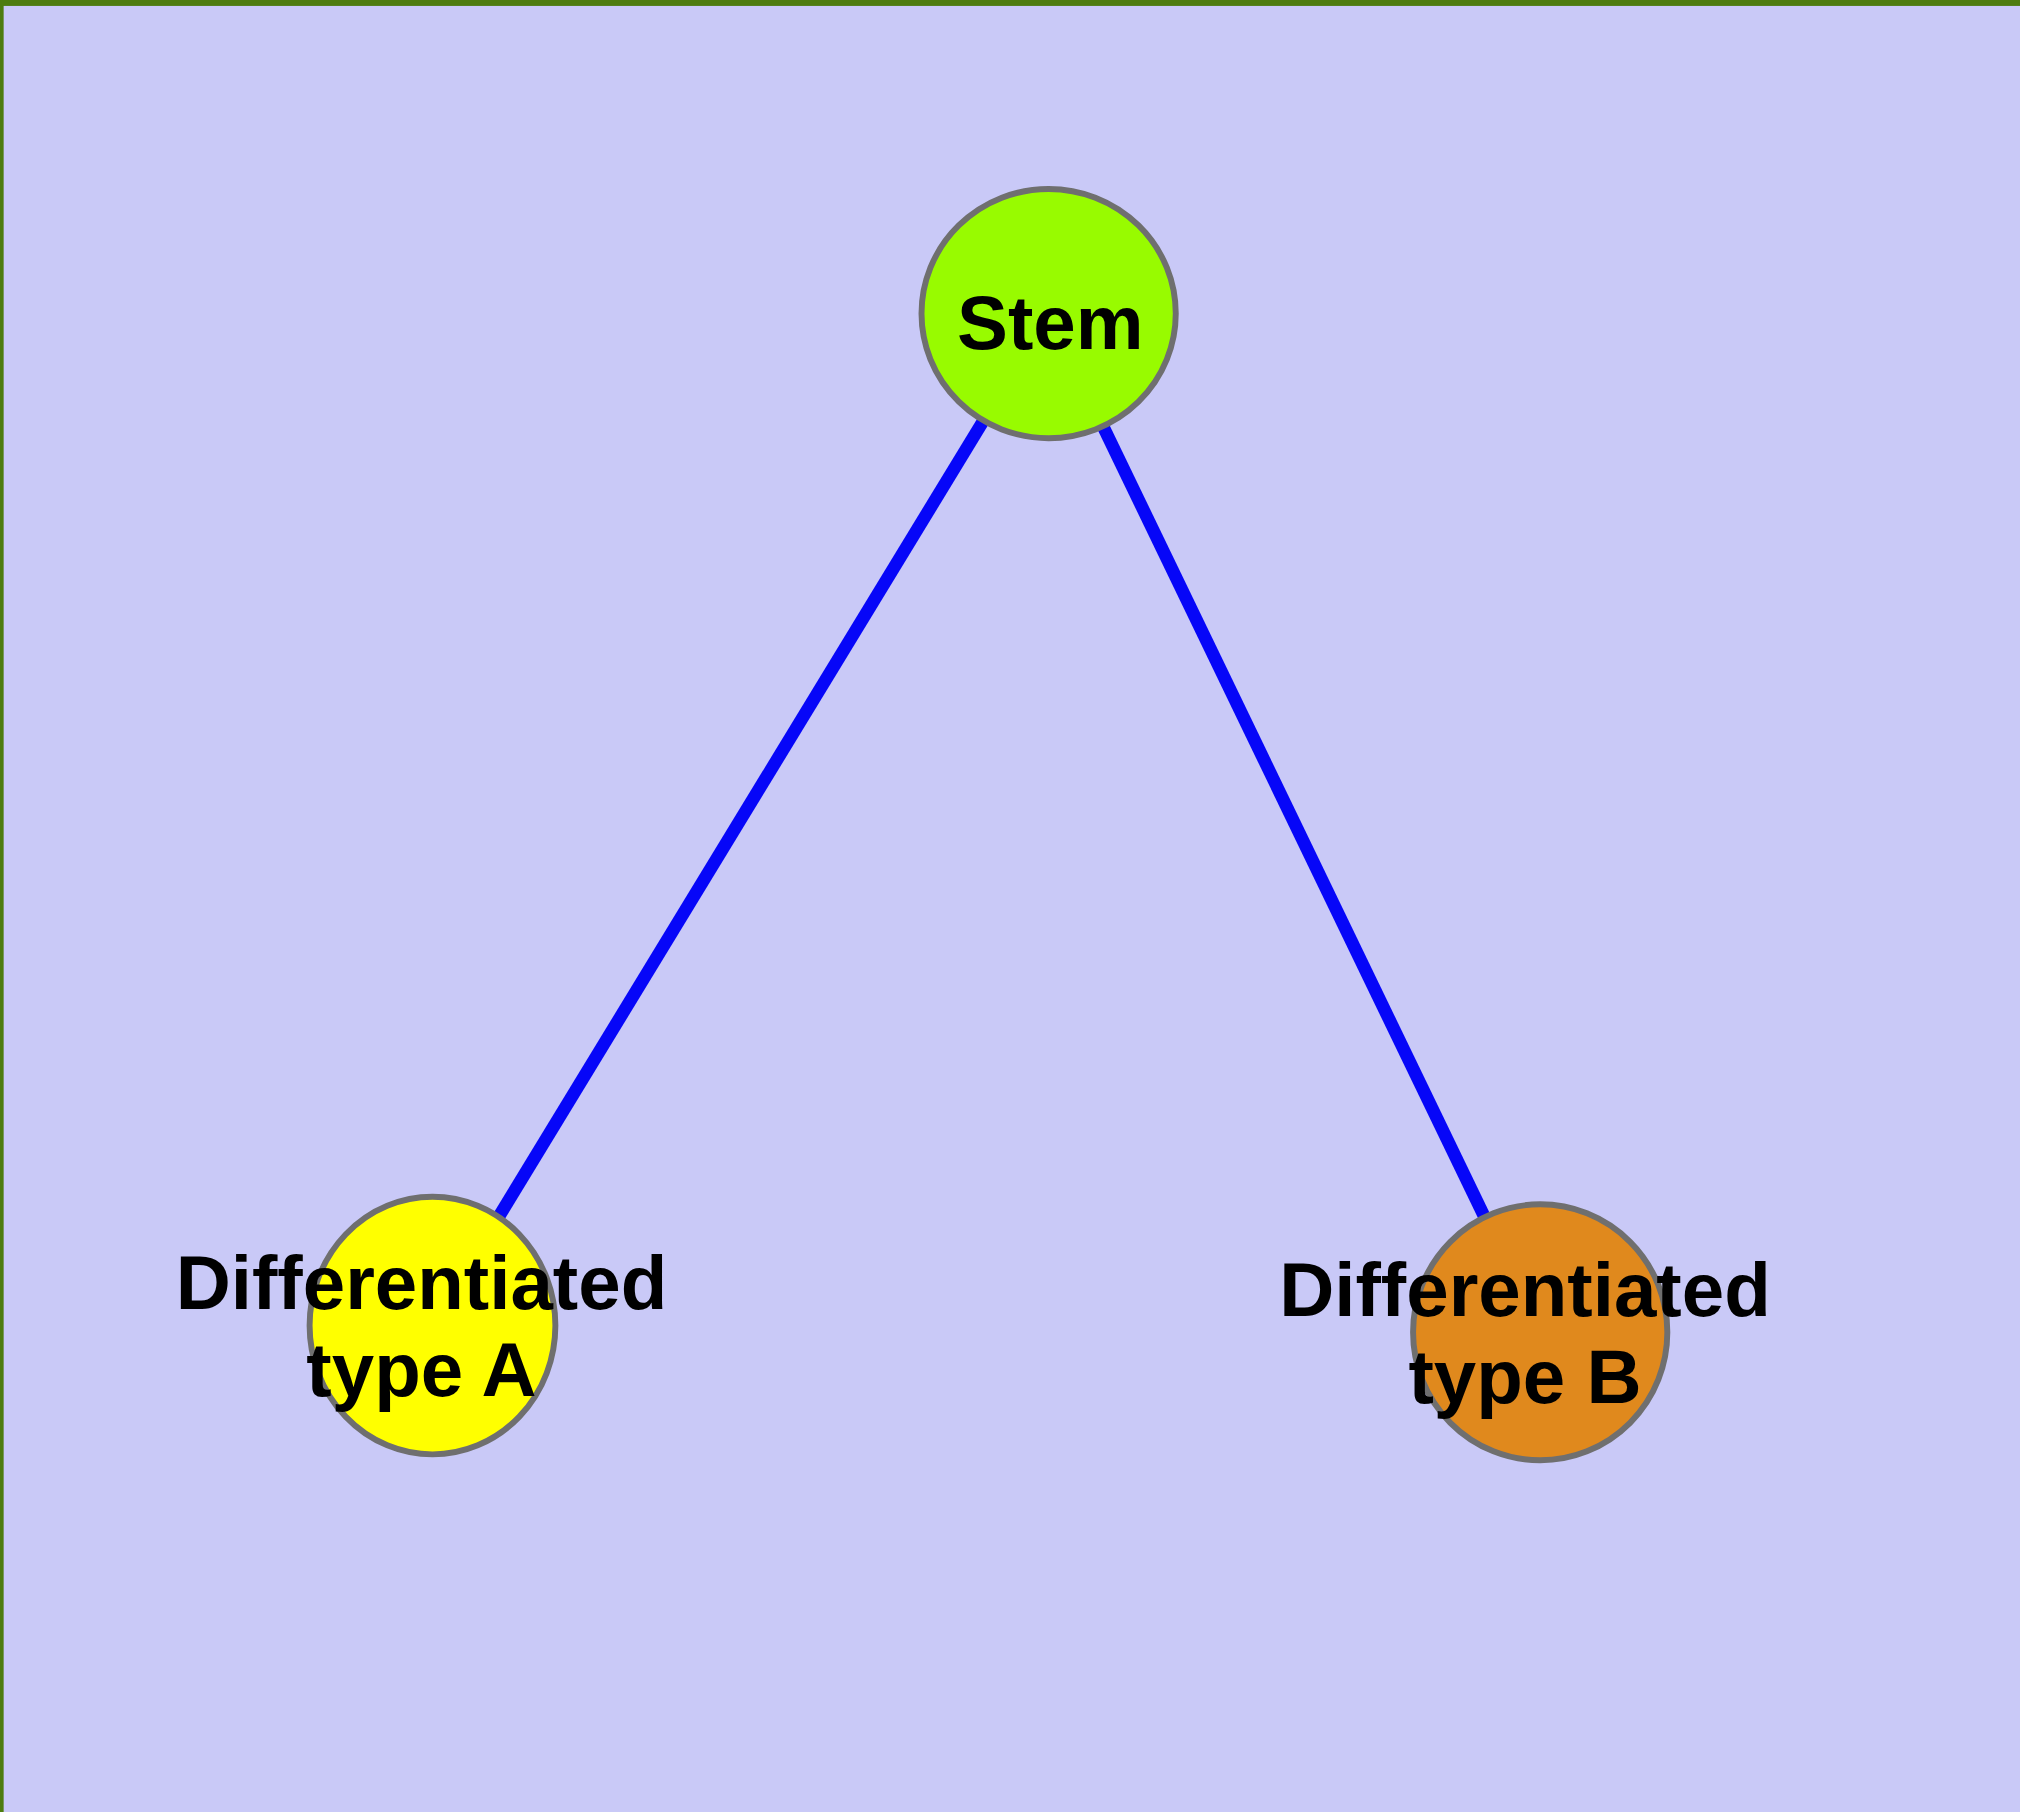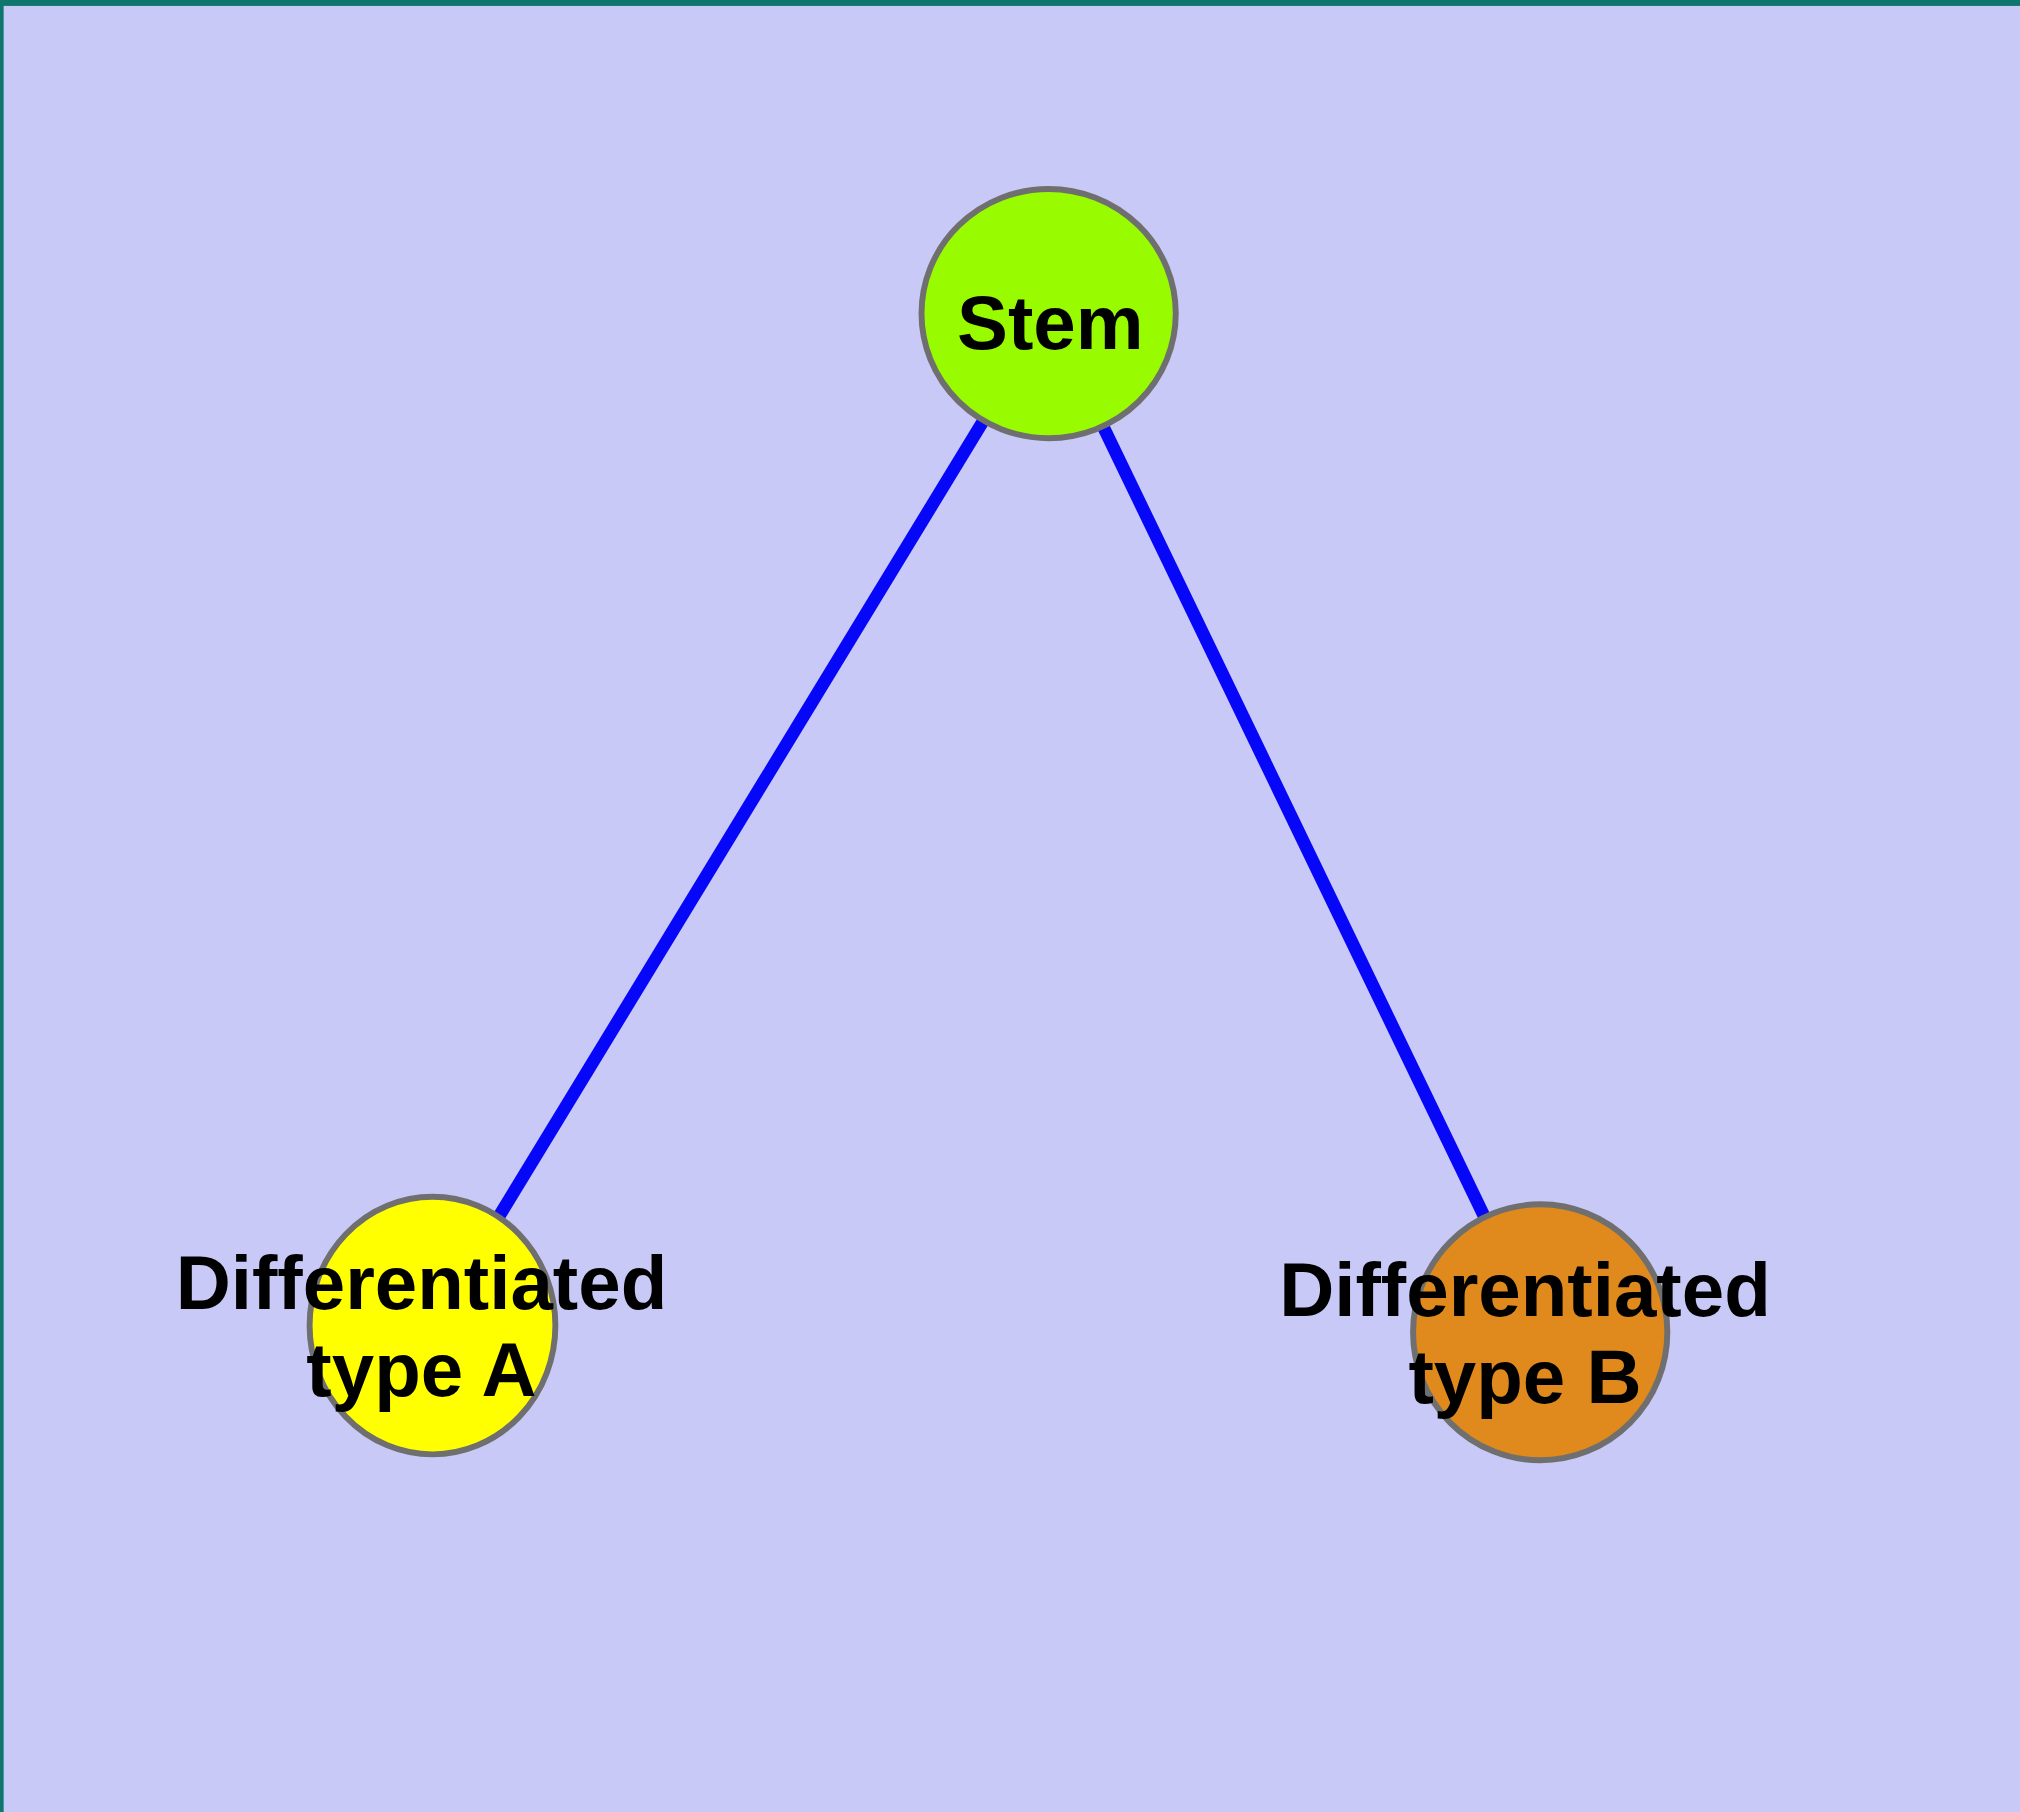--- a/index.html
+++ b/index.html
@@ -7,21 +7,21 @@
     padding: 0;
     background: #ffffff;
     width: 2021px;
     height: 1812px;
     overflow: hidden;
   }
   .stage {
     position: relative;
     width: 2021px;
     height: 1812px;
-    background: #0f766e;
+    background: #4d7c0f;
   }
   svg.graph {
     display: block;
     width: 2021px;
     height: 1812px;
   }
   svg.graph text {
     font-family: "Liberation Sans", "DejaVu Sans", sans-serif;
     font-weight: bold;
     font-size: 90px;

